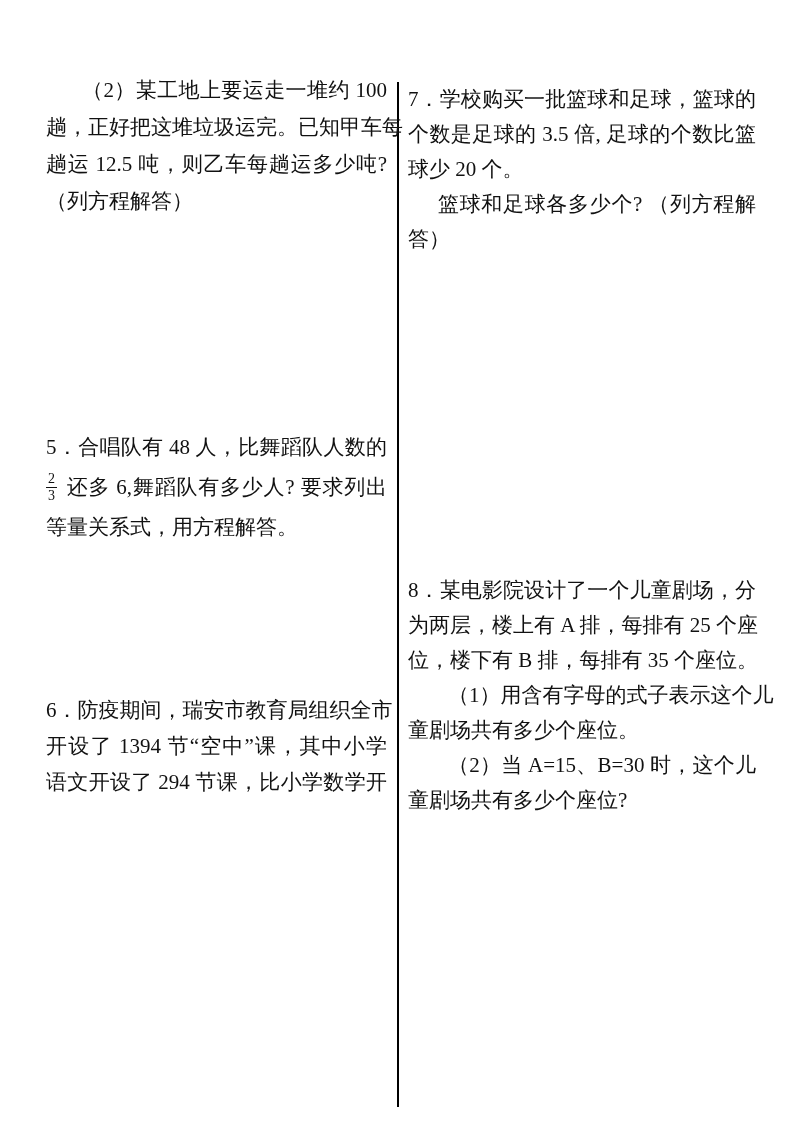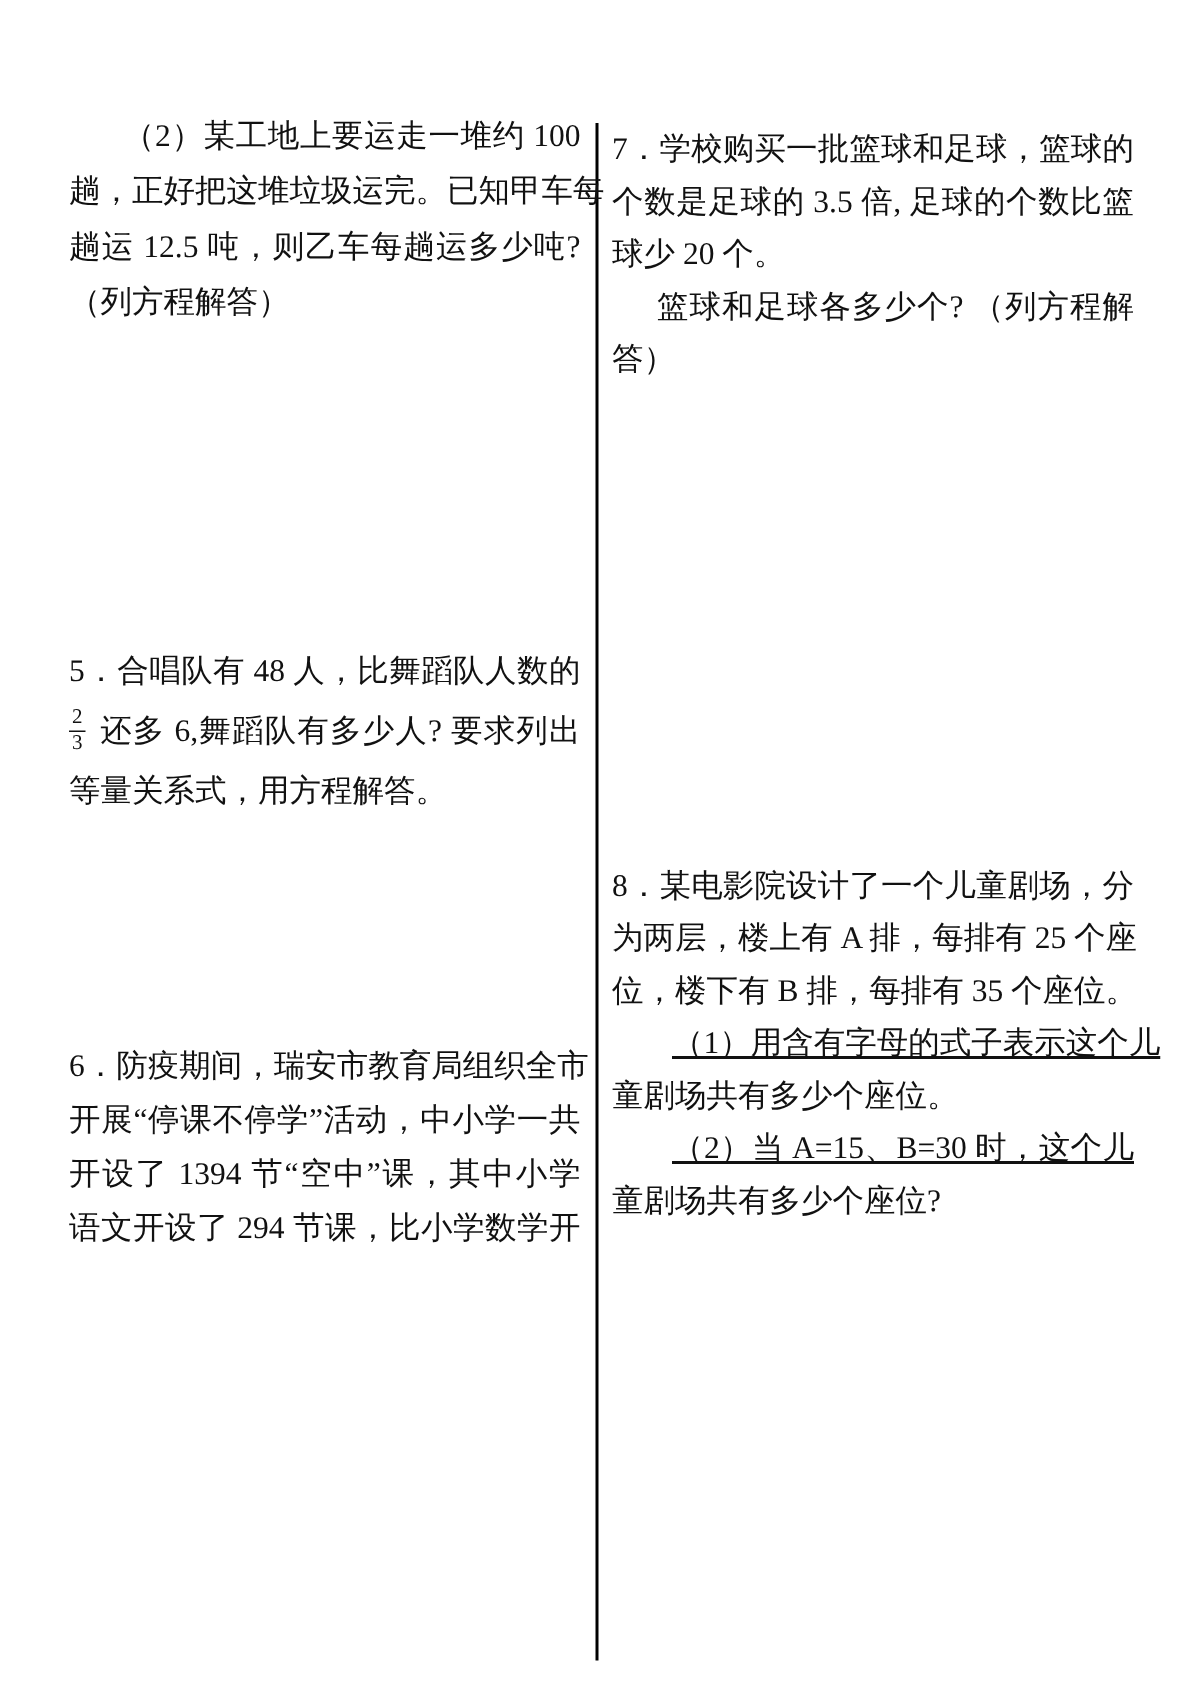--- a/index.html
+++ b/index.html
@@ -44,21 +44,21 @@
   
   #p2 { left: 46px; top: 40px;  width: 341px; line-height: 37px; }
   #p5 { left: 46px; top: 395px; width: 341px; line-height: 40px; }
   #p6 { left: 46px; top: 660px; width: 341px; line-height: 36px; }
   
   #p7 { left: 408px; top: 50px;  width: 348px; line-height: 35px; }
   #p8 { left: 408px; top: 541px; width: 348px; line-height: 35px; }
 
   .ind36 { padding-left: 36px; }
   .ind30 { padding-left: 30px; }
-  .ind40 { padding-left: 40px; text-decoration: underline; }
+  .ind40 { padding-left: 40px; }
 
   .fraction {
     display: inline-block;
     vertical-align: middle;
     text-align: center;
     font-size: 14px;
     line-height: 16px;
     margin-right: 9px;
     position: relative;
     top: -2px;
@@ -83,21 +83,20 @@
   <div class="block" id="p5">
     <div class="line j"><span>5．合唱队有 48 人，比舞蹈队人数的</span></div>
     <div class="line j">
       <span class="fraction"><span class="num">2</span><span class="den">3</span></span><span>还多 6,舞蹈队有多少人? 要求列出</span>
     </div>
     <div class="line"><span>等量关系式，用方程解答。</span></div>
   </div>
 
   <div class="block" id="p6">
     <div class="line j"><span>6．防疫期间，瑞安市教育局组织全市</span></div>
-    <div class="line j"><span>开展“停课不停学”活动，中小学一共</span></div>
     <div class="line j"><span>开设了 1394 节“空中”课，其中小学</span></div>
     <div class="line j"><span>语文开设了 294 节课，比小学数学开</span></div>
   </div>
 
   <div class="block" id="p7">
     <div class="line j"><span>7．学校购买一批篮球和足球，篮球的</span></div>
     <div class="line j"><span>个数是足球的 3.5 倍, 足球的个数比篮</span></div>
     <div class="line"><span>球少 20 个。</span></div>
     <div class="line j ind30"><span>篮球和足球各多少个? （列方程解</span></div>
     <div class="line"><span>答）</span></div>

